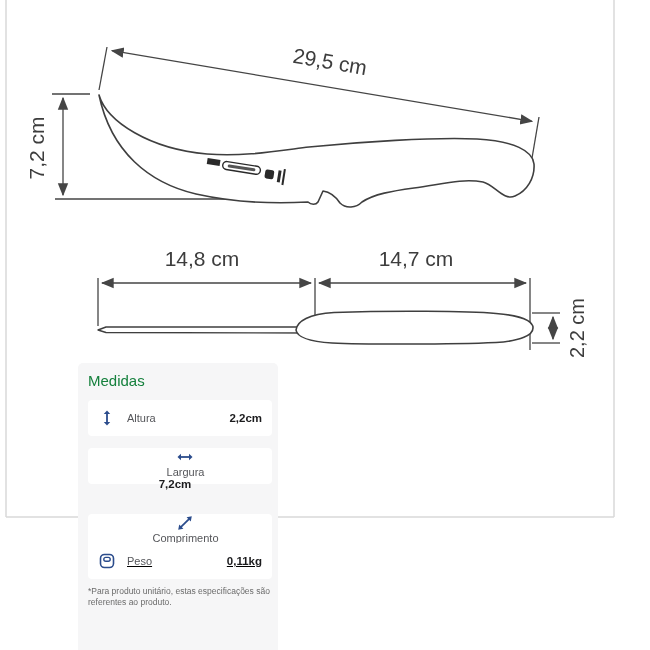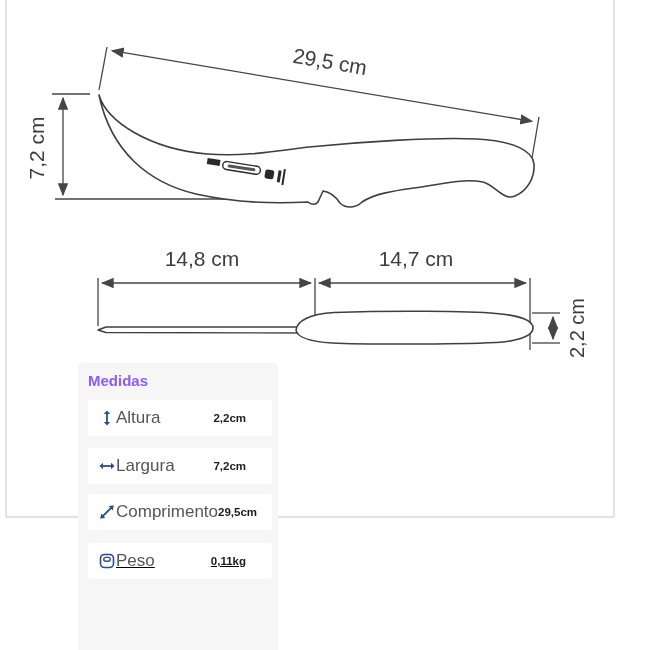--- a/index.html
+++ b/index.html
@@ -9,26 +9,26 @@
 
   
   #drawing{position:absolute;left:0;top:0;}
 
   .dim-label{font-size:21px;fill:#3d3d3d;}
   .dim-label-small{font-size:20px;fill:#3d3d3d;}
 
   
   #medidas-panel{position:absolute;left:78px;top:363px;width:200px;height:287px;
                  background:#f6f6f7;border-radius:5px 5px 0 0;}
-  #medidas-title{position:absolute;left:10px;top:9px;font-size:15px;font-weight:700;color:#8b5cf6;}
+  #medidas-title{position:absolute;left:10px;top:9px;font-size:15px;font-weight:400;color:#15803d;}
   .m-card{position:absolute;left:10px;width:184px;height:36px;background:#ffffff;border-radius:4px;
           display:flex;align-items:center;}
   .m-card .m-icon{width:18px;height:18px;margin-left:10px;flex:0 0 auto;display:block;}
-  .m-card .m-label{font-size:17px;color:#55565a;flex:1 1 auto;}
-  .m-card .m-value{margin-right:26px;font-size:11.5px;font-weight:700;color:#1b1b1d;}
+  .m-card .m-label{margin-left:11px;font-size:11px;color:#55565a;flex:1 1 auto;}
+  .m-card .m-value{margin-right:10px;font-size:11.5px;font-weight:700;color:#1b1b1d;}
   .footnote{position:absolute;left:10px;width:186px;font-size:8.5px;line-height:1.35;color:#6b6b6b;
             white-space:pre-line;}
 </style>
 </head>
 <body>
 
 <div id="page">
 
   <svg id="drawing" width="650" height="650" viewBox="0 0 650 650">
     <defs>
@@ -124,44 +124,46 @@
     <div class="m-card" style="top:37px;">
       <svg class="m-icon" viewBox="0 0 18 18">
         <line x1="9" y1="4.5" x2="9" y2="13.5" stroke="#2b4c8c" stroke-width="1.8"></line>
         <path d="M5.8,5 L9,1.5 L12.2,5 Z" fill="#2b4c8c"></path>
         <path d="M5.8,13 L9,16.5 L12.2,13 Z" fill="#2b4c8c"></path>
       </svg>
       <span class="m-label">Altura</span>
       <span class="m-value">2,2cm</span>
     </div>
 
-    <div class="m-card" style="top:85px;">
+    <div class="m-card" style="top:85px;flex-direction:column;">
       <svg class="m-icon" viewBox="0 0 18 18">
         <line x1="4.5" y1="9" x2="13.5" y2="9" stroke="#2b4c8c" stroke-width="1.8"></line>
         <path d="M5,5.8 L1.5,9 L5,12.2 Z" fill="#2b4c8c"></path>
         <path d="M13,5.8 L16.5,9 L13,12.2 Z" fill="#2b4c8c"></path>
       </svg>
       <span class="m-label">Largura</span>
       <span class="m-value">7,2cm</span>
     </div>
 
-    <div class="m-card" style="top:131px;">
+    <div class="m-card" style="top:151px;flex-direction:column;">
       <svg class="m-icon" viewBox="0 0 18 18">
         <line x1="4.8" y1="13.2" x2="13.2" y2="4.8" stroke="#2b4c8c" stroke-width="1.8"></line>
         <path d="M2.2,15.8 L3.2,10.6 L7.4,14.8 Z" fill="#2b4c8c"></path>
         <path d="M15.8,2.2 L14.8,7.4 L10.6,3.2 Z" fill="#2b4c8c"></path>
       </svg>
       <span class="m-label">Comprimento</span>
       <span class="m-value">29,5cm</span>
     </div>
 
     <div class="m-card" style="top:180px;text-decoration:underline;">
       <svg class="m-icon" viewBox="0 0 18 18">
         <rect x="2.5" y="2.5" width="13" height="13" rx="4" fill="none" stroke="#2b4c8c" stroke-width="1.6"></rect>
         <rect x="5.8" y="5.4" width="6.4" height="3.8" rx="1.9" fill="none" stroke="#2b4c8c" stroke-width="1.4"></rect>
       </svg>
       <span class="m-label">Peso</span>
       <span class="m-value">0,11kg</span>
     </div>
 
+    <div class="footnote" style="top:223px;">*Para produto unitário, estas especificações são
+referentes ao produto.</div>
   </div>
 
 </div>
 
 </body></html>

